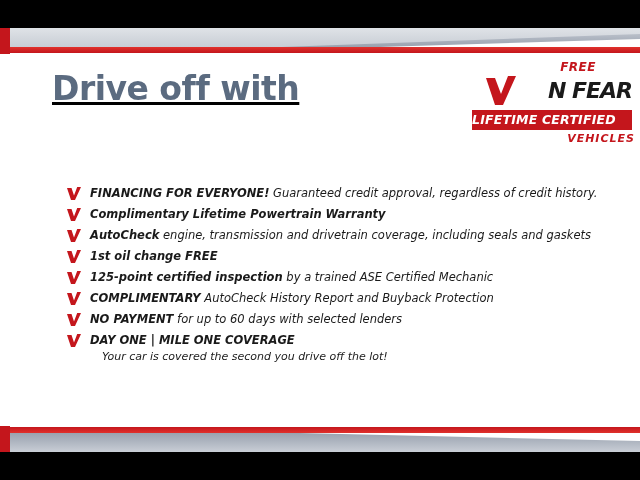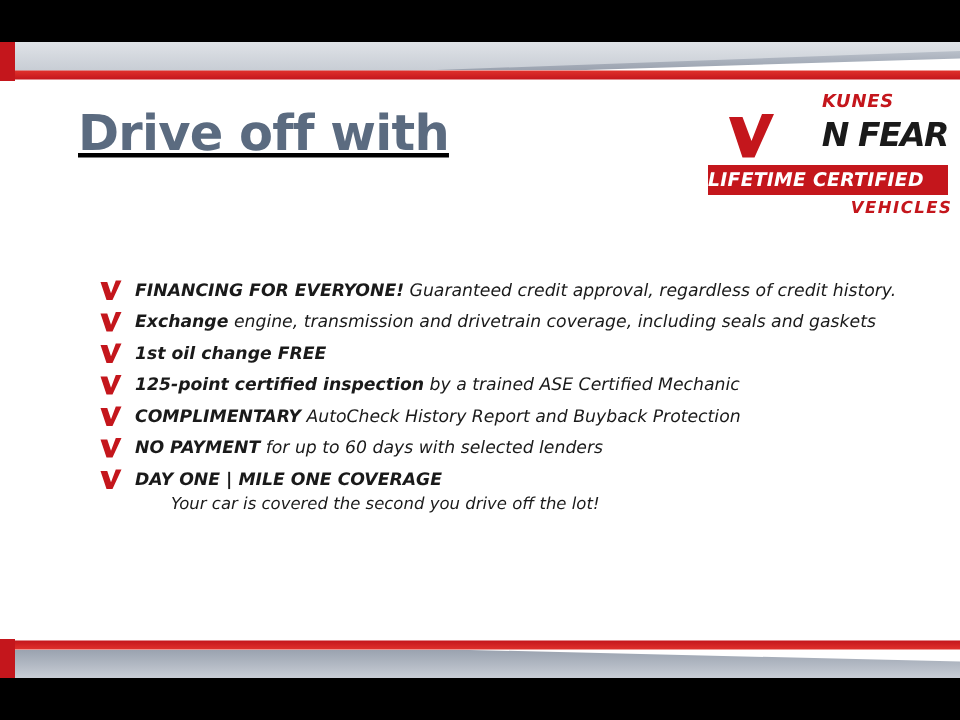--- a/index.html
+++ b/index.html
@@ -242,21 +242,21 @@
     top: 0;
     width: 16px;
     height: 15px;
   }
   .feature .strong {
     font-weight: bold;
   }
   .feature .sub {
     display: block;
     margin-top: 3px;
-    margin-left: 24px;
+    margin-left: 12px;
     font-weight: normal;
     font-size: 11px;
   }
 </style>
 </head>
 <body>
 
 <div class="frame">
 
   <div class="bar-top"></div>
@@ -269,21 +269,21 @@
       <div class="grey-swoosh2"></div>
       <div class="red-bar"></div>
       <div class="left-edge-top"></div>
     </div>
 
     <div class="headline">
       <div class="line1">Drive off with</div>
     </div>
 
     <div class="logo">
-      <div class="kunes">KUNES</div>
+      <div class="kunes">FREE</div>
       <div class="nofear">N    FEAR</div>
       <span class="check-mark">
         <svg width="34" height="32" viewBox="0 0 34 32">
           <path d="M2 4 L11 4 L17 20 L24 2 L32 2 L19 31 L11 31 Z" fill="#c4161c"></path>
         </svg>
       </span>
       <div class="lifetime">LIFETIME CERTIFIED</div>
       <div class="vehicles">VEHICLES</div>
     </div>
 
@@ -291,28 +291,36 @@
 
       <div class="feature">
         <span class="tick">
           <svg width="16" height="15" viewBox="0 0 16 15">
               <path d="M1 2 L5.5 2 L8 9.5 L11.2 1 L15 1 L9 14 L5 14 Z" fill="#c4161c"></path>
             </svg>
         </span>
         <span class="strong">FINANCING FOR EVERYONE!</span><span> Guaranteed credit approval, regardless of credit history.</span>
       </div>
 
-
-      <div class="feature">
-        <span class="tick">
-          <svg width="16" height="15" viewBox="0 0 16 15">
-              <path d="M1 2 L5.5 2 L8 9.5 L11.2 1 L15 1 L9 14 L5 14 Z" fill="#c4161c"></path>
-            </svg>
-        </span>
-        <span class="strong">Exchange</span><span> engine, transmission and drivetrain coverage, including seals and gaskets</span>
+      <div class="feature">
+        <span class="tick">
+          <svg width="16" height="15" viewBox="0 0 16 15">
+              <path d="M1 2 L5.5 2 L8 9.5 L11.2 1 L15 1 L9 14 L5 14 Z" fill="#c4161c"></path>
+            </svg>
+        </span>
+        <span class="strong">Complimentary Lifetime Powertrain Warranty</span><span></span>
+      </div>
+
+      <div class="feature">
+        <span class="tick">
+          <svg width="16" height="15" viewBox="0 0 16 15">
+              <path d="M1 2 L5.5 2 L8 9.5 L11.2 1 L15 1 L9 14 L5 14 Z" fill="#c4161c"></path>
+            </svg>
+        </span>
+        <span class="strong">AutoCheck</span><span> engine, transmission and drivetrain coverage, including seals and gaskets</span>
       </div>
 
       <div class="feature">
         <span class="tick">
           <svg width="16" height="15" viewBox="0 0 16 15">
               <path d="M1 2 L5.5 2 L8 9.5 L11.2 1 L15 1 L9 14 L5 14 Z" fill="#c4161c"></path>
             </svg>
         </span>
         <span class="strong">1st oil change FREE</span><span></span>
       </div>

